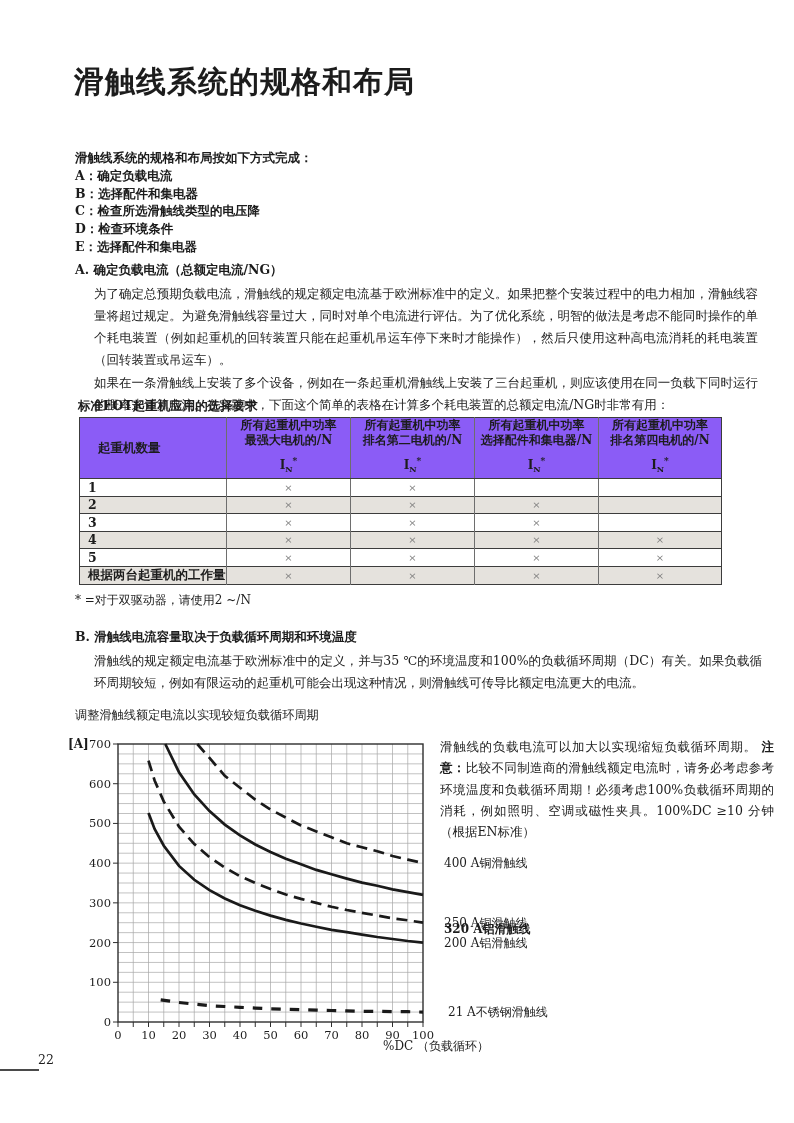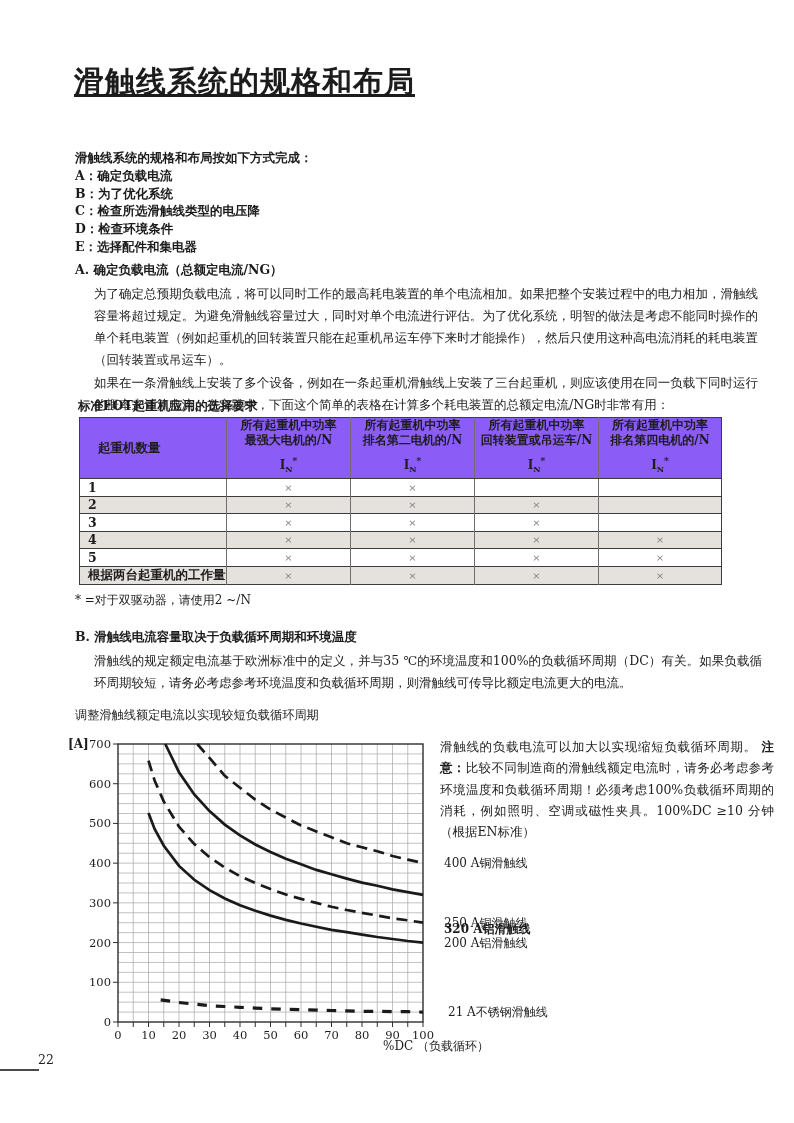--- a/index.html
+++ b/index.html
@@ -1,21 +1,21 @@
 <!DOCTYPE html>
 <html><head>
 <meta charset="utf-8">
 <style>
   html,body{margin:0;padding:0;}
   body{
     width:794px;height:1123px;background:#ffffff;overflow:hidden;position:relative;
     font-family:"DejaVu Serif","Liberation Serif",serif;color:#1c1c1c;
   }
   .abs{position:absolute;}
-  .page-title{font-size:30px;font-weight:bold;letter-spacing:1px;text-decoration:underline;}
+  .page-title{font-size:30px;font-weight:bold;letter-spacing:1px;}
   .intro{font-size:12.5px;font-weight:bold;line-height:17.8px;}
   .sec-heading{font-size:12.5px;font-weight:bold;}
   .body-para{font-size:12.5px;line-height:22px;text-align:justify;}
   .tbl-title{font-size:12.5px;font-weight:bold;}
   table.sel{border-collapse:collapse;table-layout:fixed;width:642px;
     border:1px solid #3c3c3c;font-size:12px;}
   table.sel th{background:#8b5cf6;font-weight:bold;height:60px;vertical-align:middle;
     padding:0;border-left:1px solid #6e6e6e;border-bottom:1px solid #3c3c3c;}
   table.sel th.c1{text-align:left;padding-left:18px;border-left:none;font-size:12.5px;}
   table.sel th div{text-align:center;line-height:15px;font-size:12px;}
@@ -39,28 +39,28 @@
   svg text{font-family:"DejaVu Serif","Liberation Serif",serif;}
 </style>
 </head>
 <body>
 
 <h1 class="abs page-title" style="left:74px;top:62px;margin:0;">滑触线系统的规格和布局</h1>
 
 <div class="abs intro" style="left:75px;top:149px;">
   <div>滑触线系统的规格和布局按如下方式完成：</div>
   <div>A：确定负载电流</div>
-  <div>B：为了优化系统</div>
+  <div>B：选择配件和集电器</div>
   <div>C：检查所选滑触线类型的电压降</div>
   <div>D：检查环境条件</div>
   <div>E：选择配件和集电器</div>
 </div>
 
 <div class="abs sec-heading" style="left:75px;top:262px;">A. 确定负载电流（总额定电流/NG）</div>
-<div class="abs body-para" style="left:94px;top:283px;width:664px;">为了确定总预期负载电流，将可以同时工作的最高耗电装置的单个电流相加。如果把整个安装过程中的电力相加，滑触线容量将超过规定。为避免滑触线容量过大，同时对单个电流进行评估。为了优化系统，明智的做法是考虑不能同时操作的单个耗电装置（例如起重机的回转装置只能在起重机吊运车停下来时才能操作），然后只使用这种高电流消耗的耗电装置（回转装置或吊运车）。</div>
+<div class="abs body-para" style="left:94px;top:283px;width:664px;">为了确定总预期负载电流，滑触线的规定额定电流基于欧洲标准中的定义。如果把整个安装过程中的电力相加，滑触线容量将超过规定。为避免滑触线容量过大，同时对单个电流进行评估。为了优化系统，明智的做法是考虑不能同时操作的单个耗电装置（例如起重机的回转装置只能在起重机吊运车停下来时才能操作），然后只使用这种高电流消耗的耗电装置（回转装置或吊运车）。</div>
 <div class="abs body-para" style="left:94px;top:372px;width:664px;">如果在一条滑触线上安装了多个设备，例如在一条起重机滑触线上安装了三台起重机，则应该使用在同一负载下同时运行的概率来计算电流。在实践中，下面这个简单的表格在计算多个耗电装置的总额定电流/NG时非常有用：</div>
 
 <div class="abs tbl-title" style="left:78px;top:398px;">标准EOT起重机应用的选择要求</div>
 
 <table class="sel abs" style="left:79px;top:417px;" id="sel-table">
     <colgroup>
       <col style="width:147px">
       <col style="width:124px">
       <col style="width:124px">
       <col style="width:124px">
@@ -74,21 +74,21 @@
           <div>最强大电机的/N</div>
           <div class="sym">I<sub>N</sub><sup>*</sup></div>
         </th>
         <th>
           <div>所有起重机中功率</div>
           <div>排名第二电机的/N</div>
           <div class="sym">I<sub>N</sub><sup>*</sup></div>
         </th>
         <th>
           <div>所有起重机中功率</div>
-          <div>回转装置或吊运车/N</div>
+          <div>选择配件和集电器/N</div>
           <div class="sym">I<sub>N</sub><sup>*</sup></div>
         </th>
         <th>
           <div>所有起重机中功率</div>
           <div>排名第四电机的/N</div>
           <div class="sym">I<sub>N</sub><sup>*</sup></div>
         </th>
       </tr>
     </thead>
     <tbody>
@@ -133,21 +133,21 @@
         <td class="mark">×</td>
         <td class="mark">×</td>
         <td class="mark">×</td>
       </tr>
     </tbody>
   </table>
 
 <div class="abs footnote" style="left:75px;top:592px;">* =对于双驱动器，请使用2 ~/N</div>
 
 <div class="abs sec-heading" style="left:75px;top:629px;">B. 滑触线电流容量取决于负载循环周期和环境温度</div>
-<div class="abs body-para" style="left:94px;top:650px;width:668px;">滑触线的规定额定电流基于欧洲标准中的定义，并与35 ℃的环境温度和100%的负载循环周期（DC）有关。如果负载循环周期较短，请务必考虑参考环境温度和负载循环周期，则滑触线可传导比额定电流更大的电流。</div>
+<div class="abs body-para" style="left:94px;top:650px;width:668px;">滑触线的规定额定电流基于欧洲标准中的定义，并与35 ℃的环境温度和100%的负载循环周期（DC）有关。如果负载循环周期较短，例如有限运动的起重机可能会出现这种情况，则滑触线可传导比额定电流更大的电流。</div>
 
 <div class="abs caption" style="left:75px;top:707px;">调整滑触线额定电流以实现较短负载循环周期</div>
 
 <svg class="abs" style="left:0;top:728px;" width="500" height="340" id="chart-svg">
     <g>
       <line x1="133.25" y1="16" x2="133.25" y2="294" stroke="#a6a6a6" stroke-width="0.7"></line>
       <line x1="148.5" y1="16" x2="148.5" y2="294" stroke="#a6a6a6" stroke-width="0.7"></line>
       <line x1="163.75" y1="16" x2="163.75" y2="294" stroke="#a6a6a6" stroke-width="0.7"></line>
       <line x1="179" y1="16" x2="179" y2="294" stroke="#a6a6a6" stroke-width="0.7"></line>
       <line x1="194.25" y1="16" x2="194.25" y2="294" stroke="#a6a6a6" stroke-width="0.7"></line>

